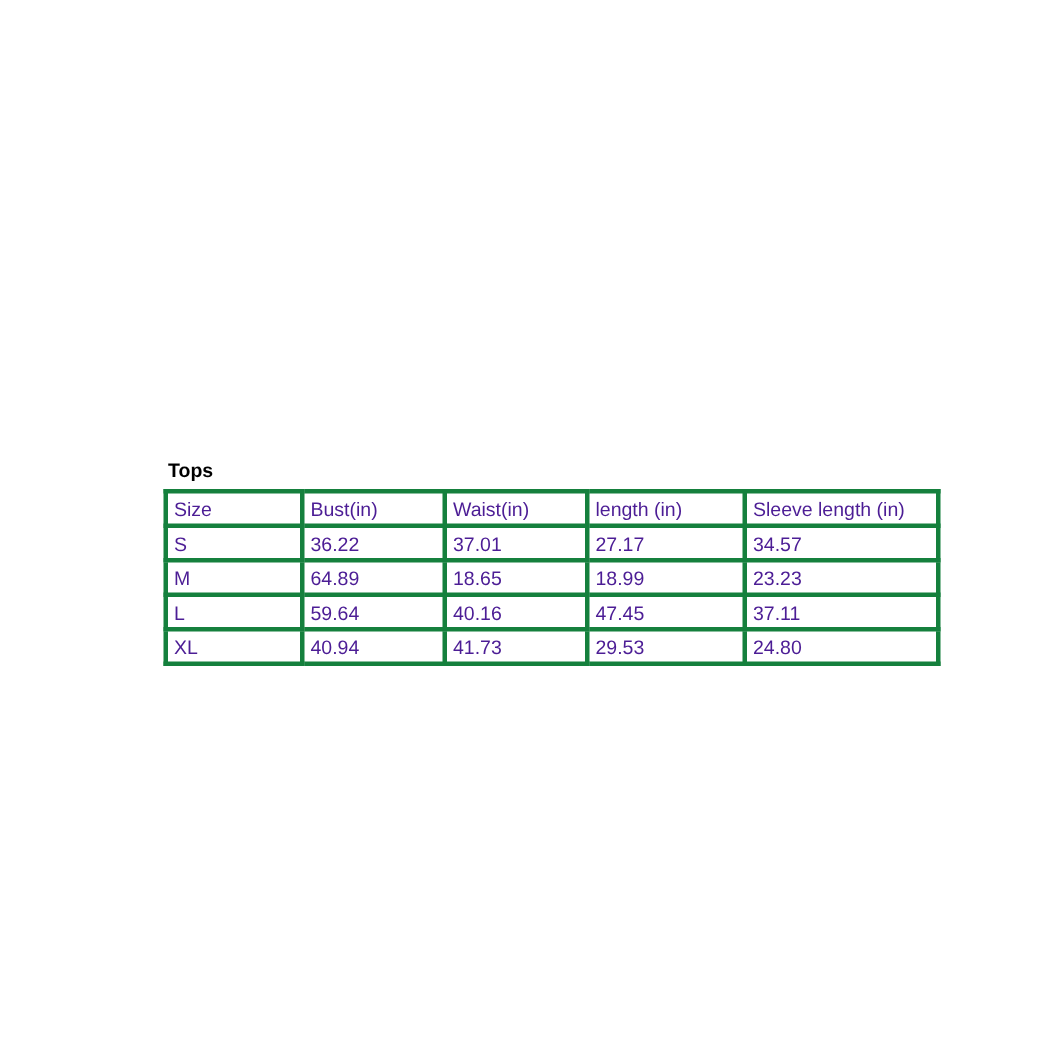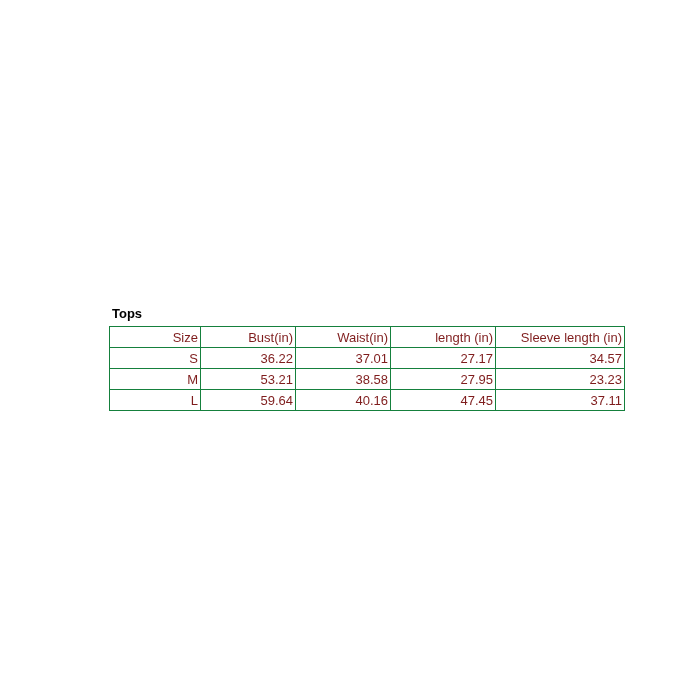--- a/index.html
+++ b/index.html
@@ -29,27 +29,27 @@
     margin: 0 0 5px 3px;
   }
   table.size-chart {
     border-collapse: collapse;
     table-layout: fixed;
     width: 515px;
     background: #ffffff;
   }
   table.size-chart th,
   table.size-chart td {
-    border: 1px solid #15803d;
+    border: 3px solid #15803d;
     height: 20px;
     padding: 0 2px 0 4px;
     font-size: 13px;
     font-weight: normal;
-    color: #7f1d1d;
-    text-align: right;
+    color: #4c1d95;
+    text-align: left;
     vertical-align: middle;
     white-space: nowrap;
     overflow: hidden;
   }
   col.c-size   { width: 91px; }
   col.c-bust   { width: 95px; }
   col.c-waist  { width: 95px; }
   col.c-length { width: 105px; }
   col.c-sleeve { width: 129px; }
 </style>
@@ -80,28 +80,35 @@
       <tbody>
         <tr>
           <td>S</td>
           <td>36.22</td>
           <td>37.01</td>
           <td>27.17</td>
           <td>34.57</td>
         </tr>
         <tr>
           <td>M</td>
-          <td>53.21</td>
-          <td>38.58</td>
-          <td>27.95</td>
+          <td>64.89</td>
+          <td>18.65</td>
+          <td>18.99</td>
           <td>23.23</td>
         </tr>
         <tr>
           <td>L</td>
           <td>59.64</td>
           <td>40.16</td>
           <td>47.45</td>
           <td>37.11</td>
         </tr>
+        <tr>
+          <td>XL</td>
+          <td>40.94</td>
+          <td>41.73</td>
+          <td>29.53</td>
+          <td>24.80</td>
+        </tr>
       </tbody>
     </table>
   </div>
 </div>
 
 </body></html>

